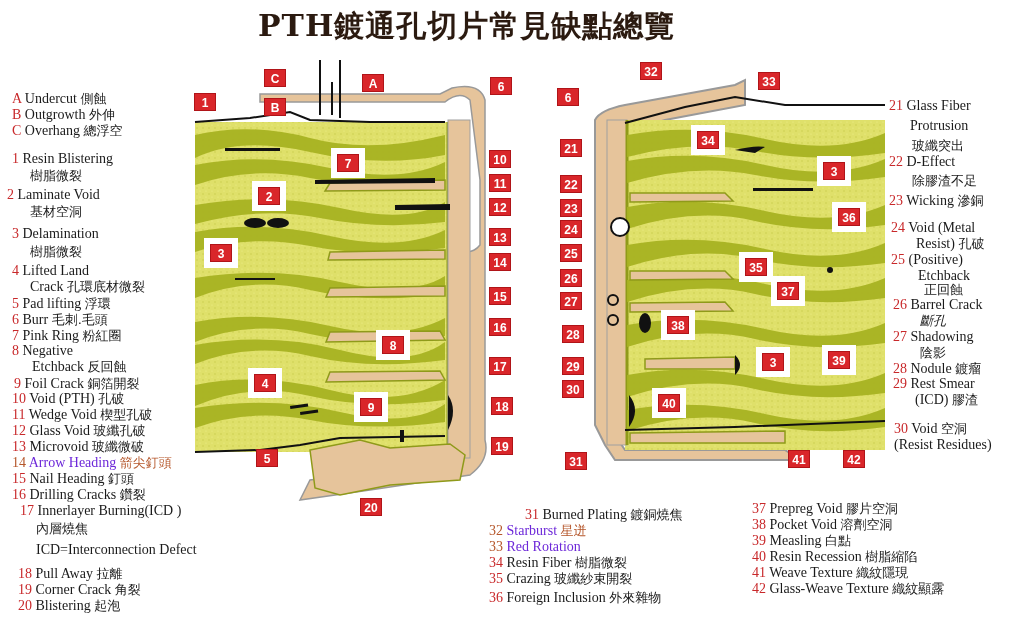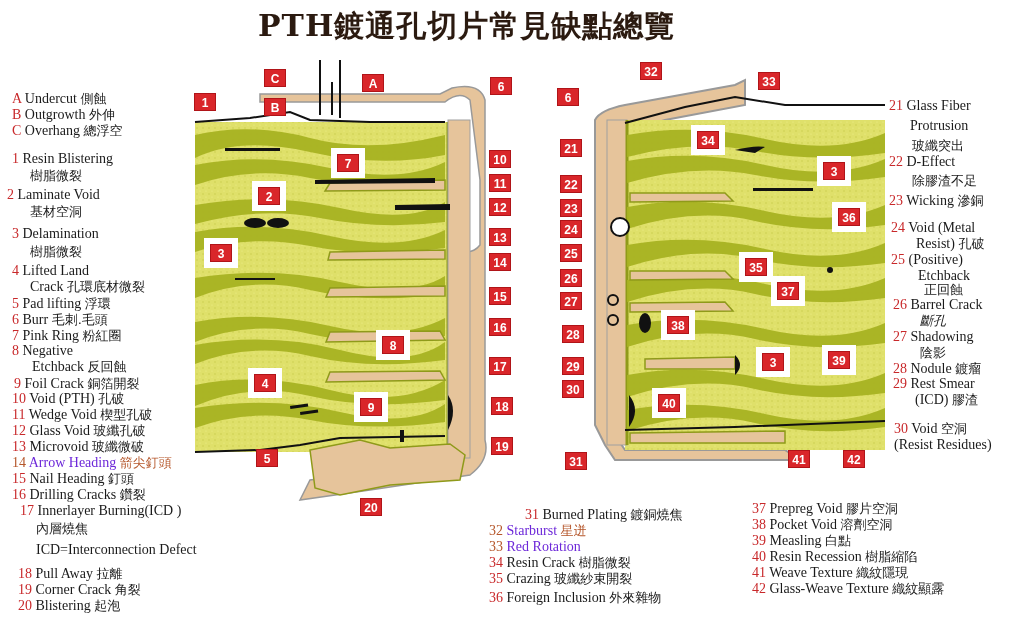--- a/index.html
+++ b/index.html
@@ -251,21 +251,21 @@
     <div class="item" style="left: 893px; top: 361px;"><span class="num">28</span> <span class="en">Nodule</span> <span class="zh">鍍瘤</span> </div>
     <div class="item" style="left: 893px; top: 376px;"><span class="num">29</span> <span class="en">Rest Smear</span> </div>
     <div class="item" style="left: 915px; top: 392px;"><span class="en">(ICD)</span> <span class="zh">膠渣</span> </div>
     <div class="item" style="left: 894px; top: 421px;"><span class="num">30</span> <span class="en">Void</span> <span class="zh">空洞</span> </div>
     <div class="item" style="left: 894px; top: 437px;"><span class="en">(Resist Residues)</span> </div>
   </div>
 <div class="legend" id="legend-bottom-mid">
     <div class="item" style="left: 489px; top: 507px; margin-left: 36px;"><span class="num">31</span> <span class="en">Burned  Plating</span> <span class="zh">鍍銅燒焦</span> </div>
     <div class="item" style="left: 489px; top: 523px; text-align: right;"><span class="num copper">32</span> <span class="en copper">Starburst</span> <span class="zh copper">星迸</span> </div>
     <div class="item" style="left: 489px; top: 539px;"><span class="num copper">33</span> <span class="en copper">Red Rotation</span> </div>
-    <div class="item" style="left: 489px; top: 555px;"><span class="num">34</span> <span class="en">Resin Crack</span> <span class="zh">樹脂微裂</span> </div>
+    <div class="item" style="left: 489px; top: 555px;"><span class="num">34</span> <span class="en">Resin Fiber</span> <span class="zh">樹脂微裂</span> </div>
     <div class="item" style="left: 489px; top: 571px;"><span class="num">35</span> <span class="en">Crazing</span> <span class="zh">玻纖紗束開裂</span> </div>
     <div class="item" style="left: 489px; top: 590px;"><span class="num">36</span> <span class="en">Foreign Inclusion</span> <span class="zh">外來雜物</span> </div>
   </div>
 <div class="legend" id="legend-bottom-right">
     <div class="item" style="left: 752px; top: 501px;"><span class="num">37</span> <span class="en">Prepreg  Void</span> <span class="zh">膠片空洞</span> </div>
     <div class="item" style="left: 752px; top: 517px;"><span class="num">38</span> <span class="en">Pocket Void</span> <span class="zh">溶劑空洞</span> </div>
     <div class="item" style="left: 752px; top: 533px;"><span class="num">39</span> <span class="en">Measling</span> <span class="zh">白點</span> </div>
     <div class="item" style="left: 752px; top: 549px;"><span class="num">40</span> <span class="en">Resin Recession</span> <span class="zh">樹脂縮陷</span> </div>
     <div class="item" style="left: 752px; top: 565px;"><span class="num">41</span> <span class="en">Weave Texture</span> <span class="zh">織紋隱現</span> </div>
     <div class="item" style="left: 752px; top: 581px;"><span class="num">42</span> <span class="en">Glass-Weave Texture</span> <span class="zh">織紋顯露</span> </div>

